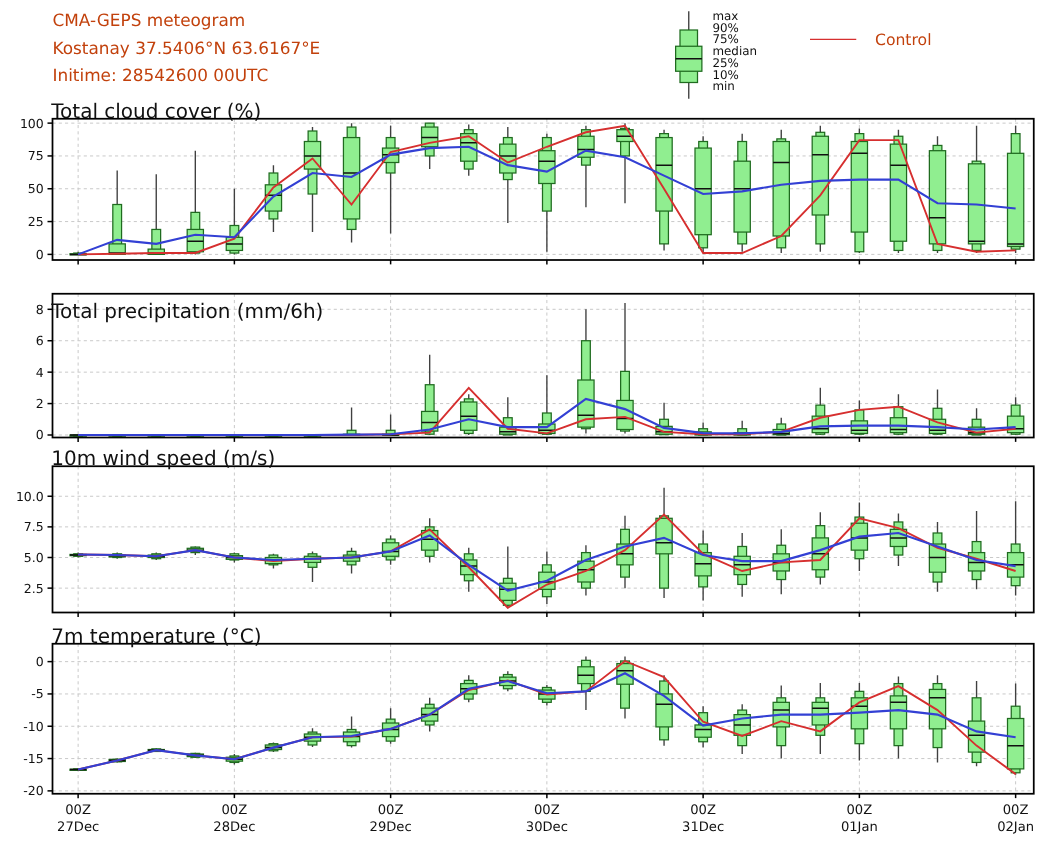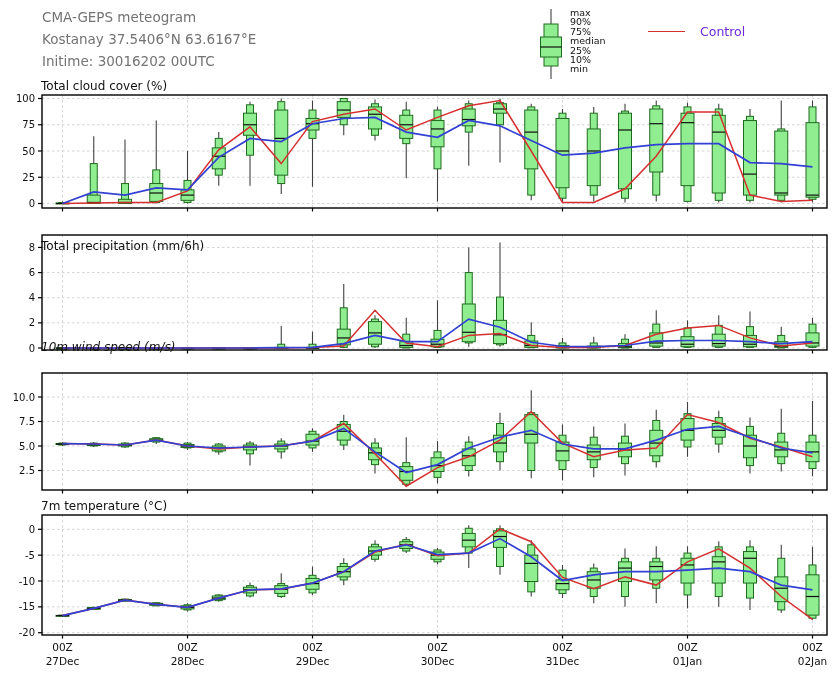--- a/index.html
+++ b/index.html
@@ -1,27 +1,27 @@
 <!DOCTYPE html>
 <html><head>
 <meta charset="utf-8">
 <style>
   html,body{margin:0;padding:0;background:#ffffff;}
   #app{
     position:relative;width:837px;height:680px;background:#ffffff;overflow:hidden;
     font-family:"DejaVu Sans","Liberation Sans",sans-serif;color:#111111;
   }
   #chart-svg{position:absolute;left:0;top:0;}
-  .hdr{position:absolute;left:42px;top:6px;line-height:22px;font-size:13.5px;color:#737373;}
+  .hdr{position:absolute;left:42px;top:6px;line-height:22px;font-size:13.5px;color:#c2410c;}
   .hdr div{white-space:nowrap;}
-  .panel-title{position:absolute;left:41px;font-size:12px;color:#111;white-space:nowrap;}
-  .pt0{top:79px;} .pt1{top:219px;margin-top:20px;} .pt2{top:340px;font-style:italic;} .pt3{top:499px;}
+  .panel-title{position:absolute;left:41px;font-size:16px;color:#111;white-space:nowrap;}
+  .pt0{top:79px;} .pt1{top:219px;margin-top:20px;} .pt2{top:357px;} .pt3{top:499px;}
   .lg-entry{position:absolute;display:flex;align-items:center;gap:15px;height:16px;}
   .lg-line{display:inline-block;width:37px;height:0;border-top:1.7px solid #000;}
-  .lg-label{font-size:12.5px;color:#6d28d9;white-space:nowrap;}
+  .lg-label{font-size:12.5px;color:#c2410c;white-space:nowrap;}
 </style>
 </head>
 <body>
 
 <div id="app">
   <svg id="chart-svg" width="837" height="680">
       <g>
         <clipPath id="clip0">
           <rect x="42" y="95" width="785" height="113"></rect>
         </clipPath>
@@ -799,21 +799,21 @@
         <text x="570" y="44.2" font-size="9.5px" fill="#111111">median</text>
         <text x="570" y="53.6" font-size="9.5px" fill="#111111">25%</text>
         <text x="570" y="63" font-size="9.5px" fill="#111111">10%</text>
         <text x="570" y="72.4" font-size="9.5px" fill="#111111">min</text>
       </g>
     </svg>
 
   <div class="hdr">
     <div>CMA-GEPS meteogram</div>
     <div>Kostanay 37.5406°N 63.6167°E</div>
-    <div>Initime: 30016202 00UTC</div>
+    <div>Initime: 28542600 00UTC</div>
   </div>
 
   <div class="panel-title pt0">Total cloud cover (%)</div>
   <div class="panel-title pt1">Total precipitation (mm/6h)</div>
   <div class="panel-title pt2">10m wind speed (m/s)</div>
   <div class="panel-title pt3">7m temperature (°C)</div>
 
   <div class="lg-entry" style="left:648px;top:23px;">
     <span class="lg-line" style="border-top-color: rgb(214, 47, 47);"></span>
     <span class="lg-label">Control</span>

